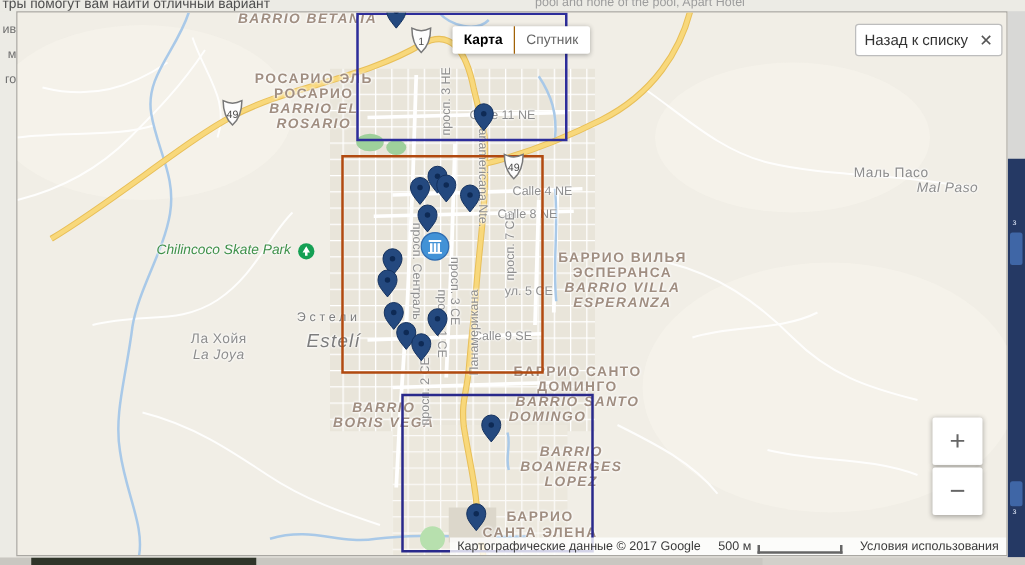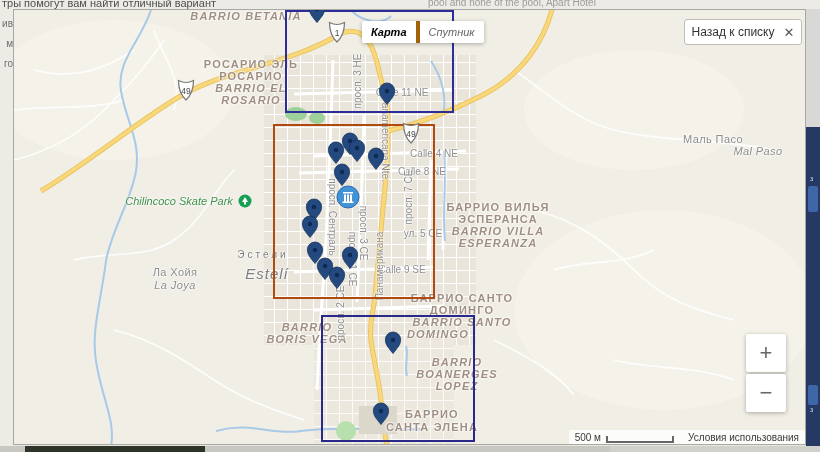--- a/index.html
+++ b/index.html
@@ -32,24 +32,24 @@
   .k-barrio-lat{color:#a08e81;font-size:11px;letter-spacing:1.2px;font-weight:bold;font-style:italic;}
   .k-town{color:#8d8d8d;font-size:11px;letter-spacing:.4px;}
   .k-town-lat{color:#8d8d8d;font-size:11px;letter-spacing:.4px;font-style:italic;}
   .k-city{color:#7d7d7d;font-size:10px;letter-spacing:3px;}
   .k-city-lat{color:#7d7d7d;font-size:15px;letter-spacing:1px;font-style:italic;}
   .k-road{color:#8f8f8f;font-size:10px;}
   .k-park{color:#3f9049;font-size:11px;font-style:italic;}
 
   
   .maptype{position:absolute;left:348px;top:11px;display:flex;background:#fff;border-radius:2px;
-           box-shadow:0 1px 4px rgba(0,0,0,.3);height:22px;align-items:center;font-style:italic;}
+           box-shadow:0 1px 4px rgba(0,0,0,.3);height:22px;align-items:center;}
   .maptype .seg{padding:0 9px;font-size:11px;cursor:pointer;line-height:22px;}
   .maptype .seg.sel{font-weight:bold;color:#000;}
-  .maptype .seg.unsel{color:#666;border-left:4px solid #a16207;}
+  .maptype .seg.unsel{color:#666;border-left:1px solid #a16207;}
   .backbtn{position:absolute;left:670px;top:9px;width:118px;height:26px;background:#fff;
            border:1px solid #bdbdbd;border-radius:3px;box-sizing:border-box;display:flex;
            align-items:center;justify-content:center;gap:9px;font-size:12px;color:#333;cursor:pointer;}
   .backbtn .x{font-size:13px;color:#555;}
   .zoombtn{position:absolute;left:732px;width:40px;height:38px;background:#fff;border-radius:2px;
            box-shadow:0 1px 4px rgba(0,0,0,.3);color:#666;font-size:22px;line-height:38px;
            text-align:center;cursor:pointer;}
   .z-in{top:324px}.z-out{top:364px}
   .gwm{position:absolute;left:7px;top:408px;font-size:17px;color:rgba(255,255,255,.92);
        letter-spacing:.5px;text-shadow:0 0 2px rgba(0,0,0,.15);margin-top:48px;}
@@ -294,19 +294,20 @@
     <span>Назад к списку</span>
     <span class="x">✕</span>
   </div>
 
   <div class="zoombtn z-in">+</div>
   <div class="zoombtn z-out">−</div>
 
   <div class="gwm">Google</div>
 
   <div class="attrib">
+    <span>Картографические данные © 2017 Google</span>
     <span class="scalebox">
       <span>500 м</span>
       <span class="scalebar"></span>
     </span>
     <span class="terms">Условия использования</span>
   </div>
 </div>
 
 </body></html>

